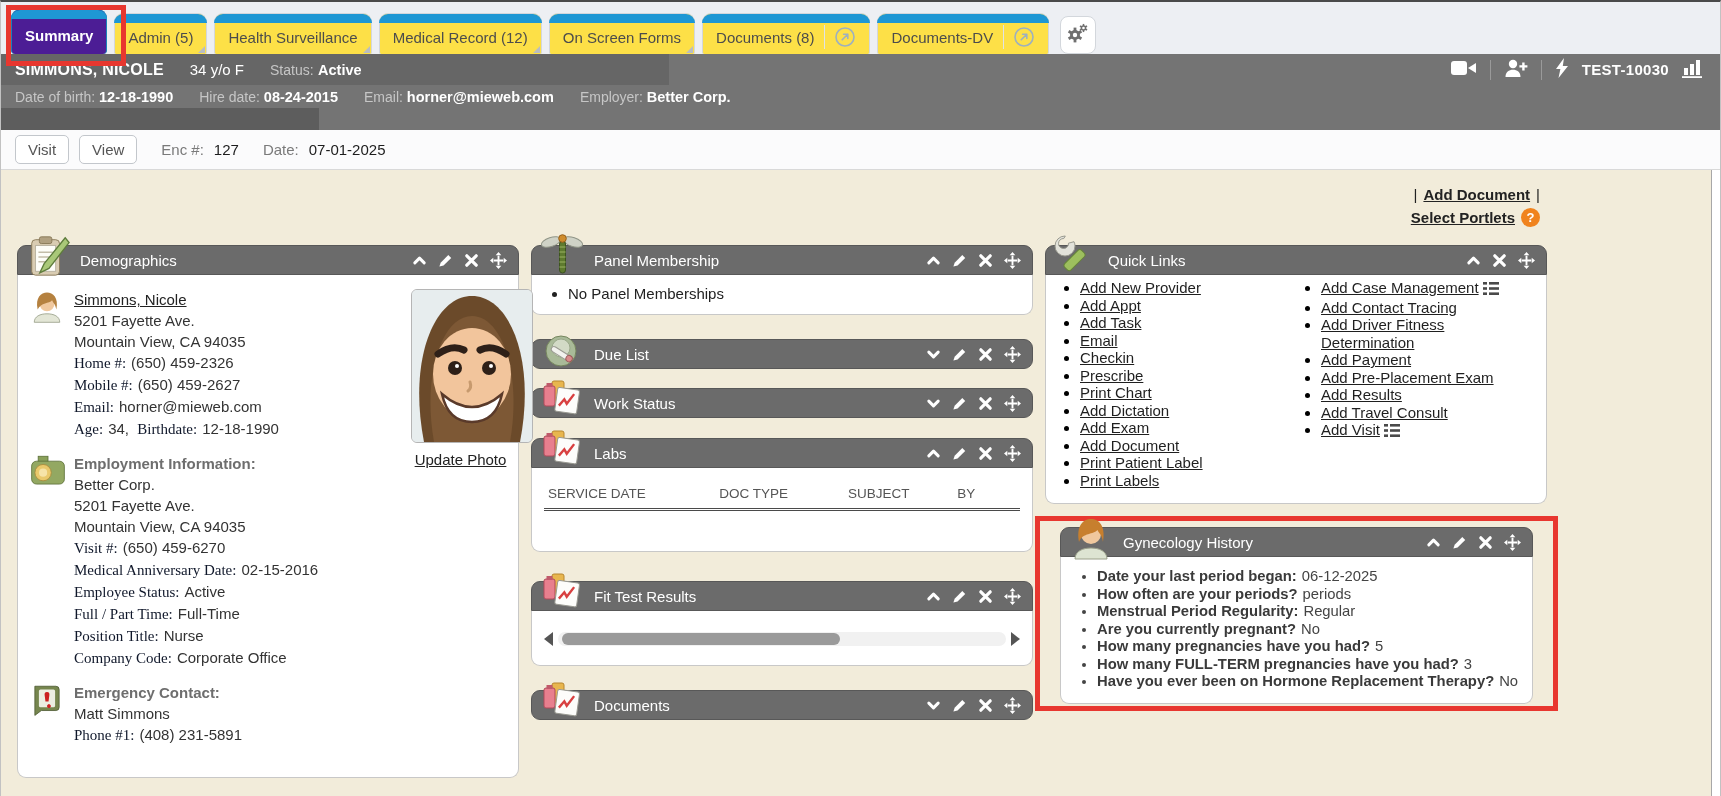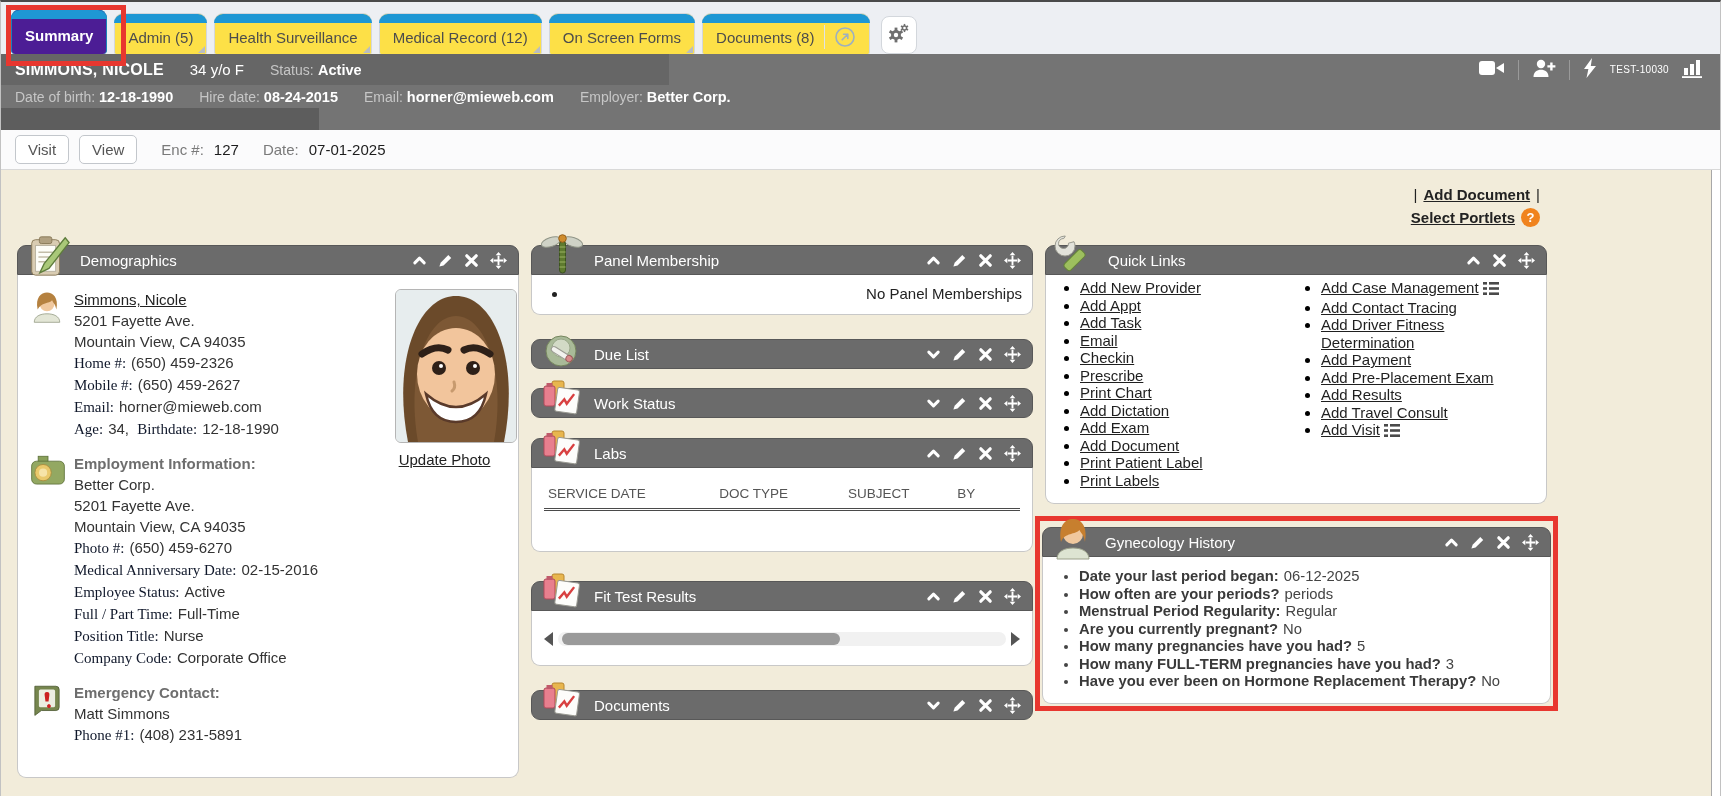--- a/index.html
+++ b/index.html
@@ -25,21 +25,21 @@
   .phead{background:#747474;color:#fff;}
   .ph-row1{position:relative;height:31px;display:flex;align-items:center;}
   .ph-strip{position:absolute;left:0;top:0;height:31px;width:668px;background:#666;}
   .ph-row1-inner{position:relative;display:flex;align-items:center;gap:26px;padding-left:14px;z-index:1;width:100%;box-sizing:border-box;}
   .ph-name{font-size:16px;font-weight:bold;letter-spacing:.2px;}
   .ph-agesex{font-size:15px;}
   .ph-lbl{color:#c6c6c6;font-size:14px;}
   .ph-val{color:#fff;font-size:14.5px;font-weight:bold;}
   .ph-icons{margin-left:auto;display:flex;align-items:center;gap:13px;padding-right:16px;}
   .ph-sep{width:1px;height:20px;background:#9a9a9a;}
-  .ph-chart{font-size:10px;font-weight:normal;letter-spacing:.3px;}
+  .ph-chart{font-size:15px;font-weight:bold;letter-spacing:.3px;}
   .ph-row2{height:23px;display:flex;align-items:center;gap:26px;padding-left:14px;font-size:14px;}
   .ph-row2 .ph-val{font-weight:bold;}
   .ph-row3{position:relative;height:22px;}
   .ph-row3-block{position:absolute;left:0;top:0;height:22px;width:318px;background:#5d5d5d;}
 
   
   .encbar{background:#fbfbfc;height:39px;display:flex;align-items:center;gap:10px;
     padding-left:14px;border-bottom:1px solid #d9d9d9;font-size:15px;color:#333;}
   .encbtn{background:#fff;border:1px solid #c3c7cc;border-radius:5px;color:#555;
     font-size:15px;padding:5px 12px;cursor:pointer;font-family:inherit;}
@@ -71,29 +71,29 @@
   .p-body{background:#fff;border:1px solid #c8c8c8;border-top:none;border-radius:0 0 9px 9px;}
 
   
   .demo-body{position:relative;padding:14px 14px 18px 12px;font-size:15px;line-height:21px;color:#333;}
   .section{display:flex;margin-bottom:13px;}
   .sec-icon{flex:none;width:44px;padding-top:1px;}
   .sec-text{max-width:330px;}
   .lbl{color:#0f172a;margin-right:5px;font-family:Liberation Serif, serif;}
   .val{color:#333;}
   .heading{color:#6e6e6e;font-weight:bold;}
-  .photo-wrap{position:absolute;top:14px;right:24px;width:99px;text-align:center;z-index:2;}
+  .photo-wrap{position:absolute;top:14px;right:8px;width:99px;text-align:center;z-index:2;}
   .photo{width:120px;height:152px;border:1px solid #b5b5b5;border-radius:6px;overflow:hidden;background:#e8eef0;}
   .photo svg{display:block;}
   .photo-wrap .link{display:inline-block;margin-top:6px;font-size:15px;}
 
   
   .list-body{padding:9px 10px 10px 14px;font-size:15px;color:#222;}
   .list-body ul{margin:0;padding-left:22px;}
-  .list-body li{line-height:20px;text-align:right;}
+  .list-body li{line-height:20px;}
 
   
   .tbl-body{padding:12px 12px 14px;}
   .tbl{width:100%;border-collapse:collapse;}
   .tbl th{font-size:13.5px;color:#555;font-weight:normal;text-align:left;padding:6px 4px 7px;
     border-bottom:3px double #4a4a4a;white-space:nowrap;}
   .tbl th a{color:#555;text-decoration:underline;cursor:pointer;}
   .tbl-space{height:26px;}
   .fit-space{height:4px;}
 
@@ -107,21 +107,21 @@
 
   
   .ql-body{display:flex;padding:4px 8px 14px 10px;font-size:15px;}
   .ql-col{width:50%;}
   .ql-col ul{margin:0;padding-left:24px;}
   .ql-col li{line-height:17.5px;margin-bottom:0;}
   .ql-col .link{color:#1f1f1f;}
   .li-icon{display:inline-block;vertical-align:-2px;margin-left:4px;}
 
   
-  .red-box{border:5px solid #e8372f;margin:12px -11px 0 -10px;padding:6px 2px 2px;}
+  .red-box{border:5px solid #e8372f;margin:12px -11px 0 -10px;padding:6px 20px 2px;}
   .gyn-body{padding:11px 10px 12px 12px;font-size:14.8px;}
   .gyn-body ul{margin:0;padding-left:24px;}
   .gyn-body li{line-height:17.5px;color:#444;}
   .gyn-q{font-weight:bold;color:#3a3a3a;margin-right:5px;text-align:center;}
 
   
   .red-overlay{position:absolute;left:5px;top:3px;width:110px;height:51px;border:5px solid #e8372f;z-index:60;pointer-events:none;}
 </style>
 </head>
 <body>
@@ -141,20 +141,29 @@
       <span>Health Surveillance</span>
     </div>
     <div class="tab notch">
       <span>Medical Record (12)</span>
     </div>
     <div class="tab notch">
       <span>On Screen Forms</span>
     </div>
     <div class="tab">
       <span>Documents (8)</span>
+      <span class="tab-popout">
+        <svg width="22" height="22" viewBox="0 0 22 22">
+            <circle cx="11" cy="11" r="9" fill="none" stroke="#9db0bf" stroke-width="1.6"></circle>
+            <path d="M8.2 13.8 13.8 8.2M9.6 8.2h4.2v4.2" fill="none" stroke="#9db0bf" stroke-width="1.6" stroke-linecap="round" stroke-linejoin="round"></path>
+          </svg>
+      </span>
+    </div>
+    <div class="tab">
+      <span>Documents-DV</span>
       <span class="tab-popout">
         <svg width="22" height="22" viewBox="0 0 22 22">
             <circle cx="11" cy="11" r="9" fill="none" stroke="#9db0bf" stroke-width="1.6"></circle>
             <path d="M8.2 13.8 13.8 8.2M9.6 8.2h4.2v4.2" fill="none" stroke="#9db0bf" stroke-width="1.6" stroke-linecap="round" stroke-linejoin="round"></path>
           </svg>
       </span>
     </div>
     <button class="gearbtn">
       <span>
         <svg width="24" height="24" viewBox="0 0 24 24">
@@ -347,21 +356,21 @@
                     <rect x="2" y="8" width="40" height="28" rx="6" fill="#93a862" stroke="#5c7038"></rect>
                     <circle cx="16" cy="22" r="10" fill="#e9c96c" stroke="#a8883a"></circle>
                     <circle cx="16" cy="22" r="5" fill="#f6e4a8"></circle>
                   </svg>
               </span>
               <div class="sec-text">
                 <div class="heading">Employment Information:</div>
                 <div class="val">Better Corp.</div>
                 <div class="val">5201 Fayette Ave.</div>
                 <div class="val">Mountain View, CA 94035</div>
-                <div><span class="lbl">Photo #:</span><span class="val">(650) 459-6270</span></div>
+                <div><span class="lbl">Visit #:</span><span class="val">(650) 459-6270</span></div>
                 <div><span class="lbl">Medical Anniversary Date:</span><span class="val">02-15-2016</span></div>
                 <div><span class="lbl">Employee Status:</span><span class="val">Active</span></div>
                 <div><span class="lbl">Full / Part Time:</span><span class="val">Full-Time</span></div>
                 <div><span class="lbl">Position Title:</span><span class="val">Nurse</span></div>
                 <div><span class="lbl">Company Code:</span><span class="val">Corporate Office</span></div>
               </div>
             </div>
 
             <div class="section">
               <span class="sec-icon">

